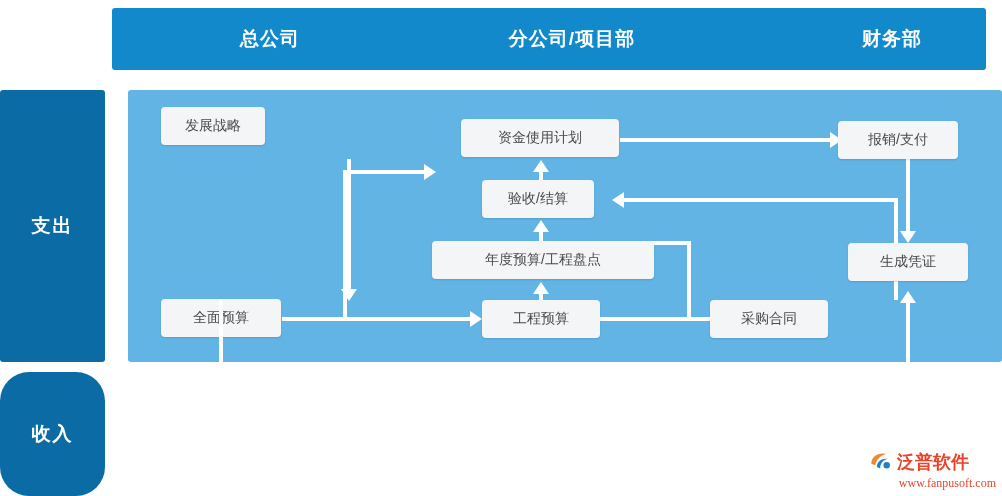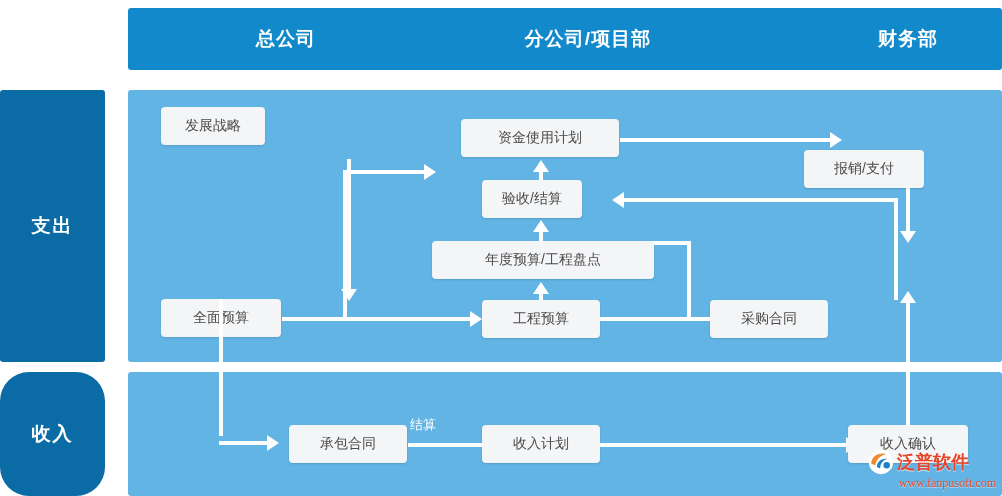--- a/index.html
+++ b/index.html
@@ -19,21 +19,21 @@
     position: absolute;
     left: 0; top: 0;
     width: 1002px;
     height: 496px;
     background: #ffffff;
   }
 
   
   .header-bar {
     position: absolute;
-    left: 128px;
+    left: 112px;
     top: 8px;
     width: 874px;
     height: 62px;
     background: #1289ca;
     border-radius: 3px;
   }
   .header-cell {
     position: absolute;
     top: 0;
     height: 62px;
@@ -229,64 +229,45 @@
     </div>
 
     <div class="node" style="left:33px; top:209px; width:120px; height:38px;">
       <span>全面预算</span>
     </div>
 
     <div class="node" style="left:333px; top:29px; width:158px; height:38px;align-items:center;">
       <span>资金使用计划</span>
     </div>
 
-    <div class="node" style="left:354px; top:90px; width:100px; height:38px;text-align:center;">
+    <div class="node" style="left:354px; top:90px; width:112px; height:38px;text-align:center;">
       <span>验收/结算</span>
     </div>
 
     <div class="node" style="left:304px; top:151px; width:222px; height:38px;">
       <span>年度预算/工程盘点</span>
     </div>
 
     <div class="node" style="left:354px; top:210px; width:118px; height:38px;">
       <span>工程预算</span>
     </div>
 
     <div class="node" style="left:582px; top:210px; width:118px; height:38px;">
       <span>采购合同</span>
     </div>
 
-    <div class="node" style="left:676px; top:31px; width:120px; height:38px;margin-top:29px;">
+    <div class="node" style="left:710px; top:31px; width:120px; height:38px;">
       <span>报销/支付</span>
     </div>
 
+    <div class="node" style="left:720px; top:153px; width:120px; height:38px;">
+      <span>生成凭证</span>
+    </div>
   </div>
 
-  <div class="panel panel-income">
-
-    <div class="conn conn-h" style="left:280px; top:71px; width:78px;"></div>
-    <div class="arrow arrow-r" style="left:356px; top:65px;"></div>
-
-    <div class="conn conn-h" style="left:472px; top:71px; width:248px;"></div>
-    <div class="arrow arrow-r" style="left:718px; top:65px;"></div>
-
-    <div class="edge-label" style="left:282px; top:44px;">结算</div>
-
-    <div class="node" style="left:161px; top:53px; width:118px; height:38px;">
-      <span>承包合同</span>
-    </div>
-
-    <div class="node" style="left:354px; top:53px; width:118px; height:38px;">
-      <span>收入计划</span>
-    </div>
-
-    <div class="node" style="left:720px; top:53px; width:120px; height:38px;">
-      <span>收入确认</span>
-    </div>
-  </div>
 
   <div class="conn conn-v" style="left:219px; top:299px; height:137px; z-index:8;"></div>
   <div class="conn conn-h" style="left:219px; top:441px; width:50px; z-index:8;"></div>
   <div class="arrow arrow-r" style="left:267px; top:435px; z-index:9;"></div>
 
   <div class="conn conn-v" style="left:906px; top:301px; height:124px; z-index:8;"></div>
   <div class="arrow arrow-u" style="left:900px; top:291px; z-index:9;"></div>
 
   <div class="watermark">
     <div class="wm-row">

